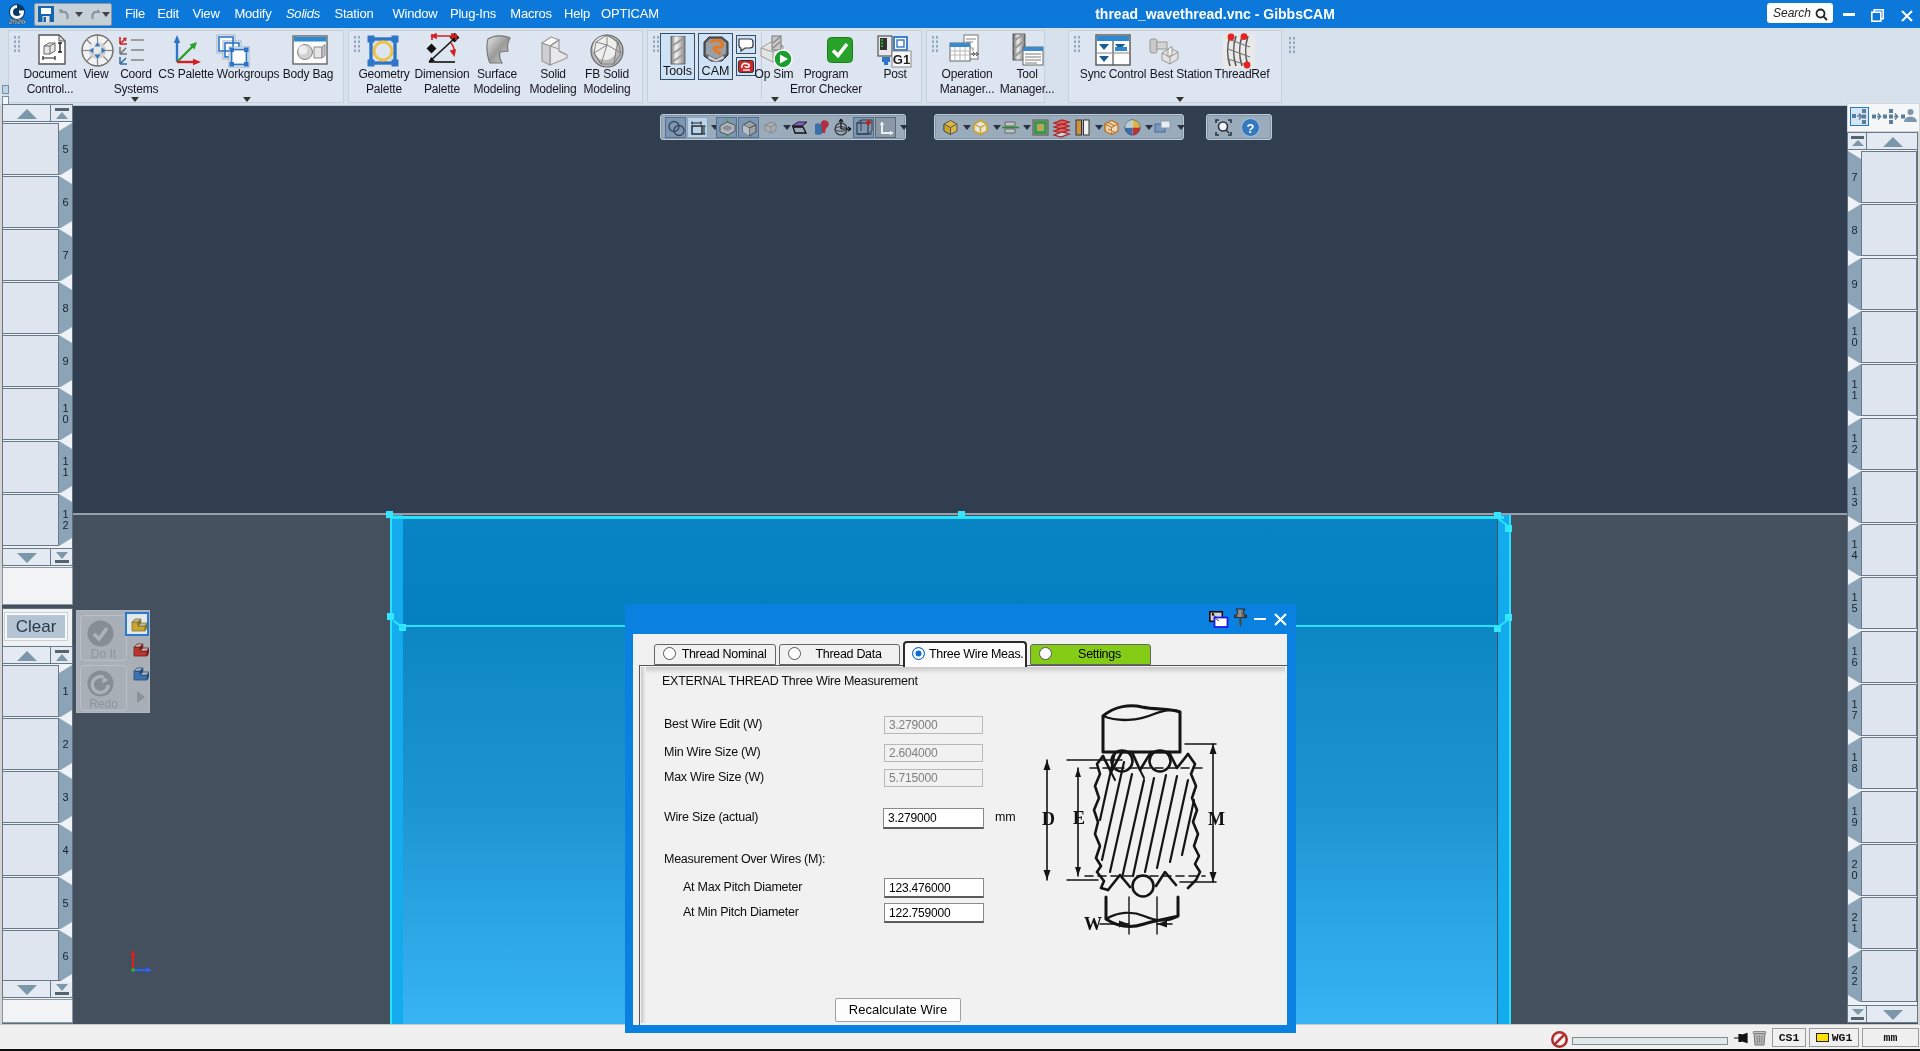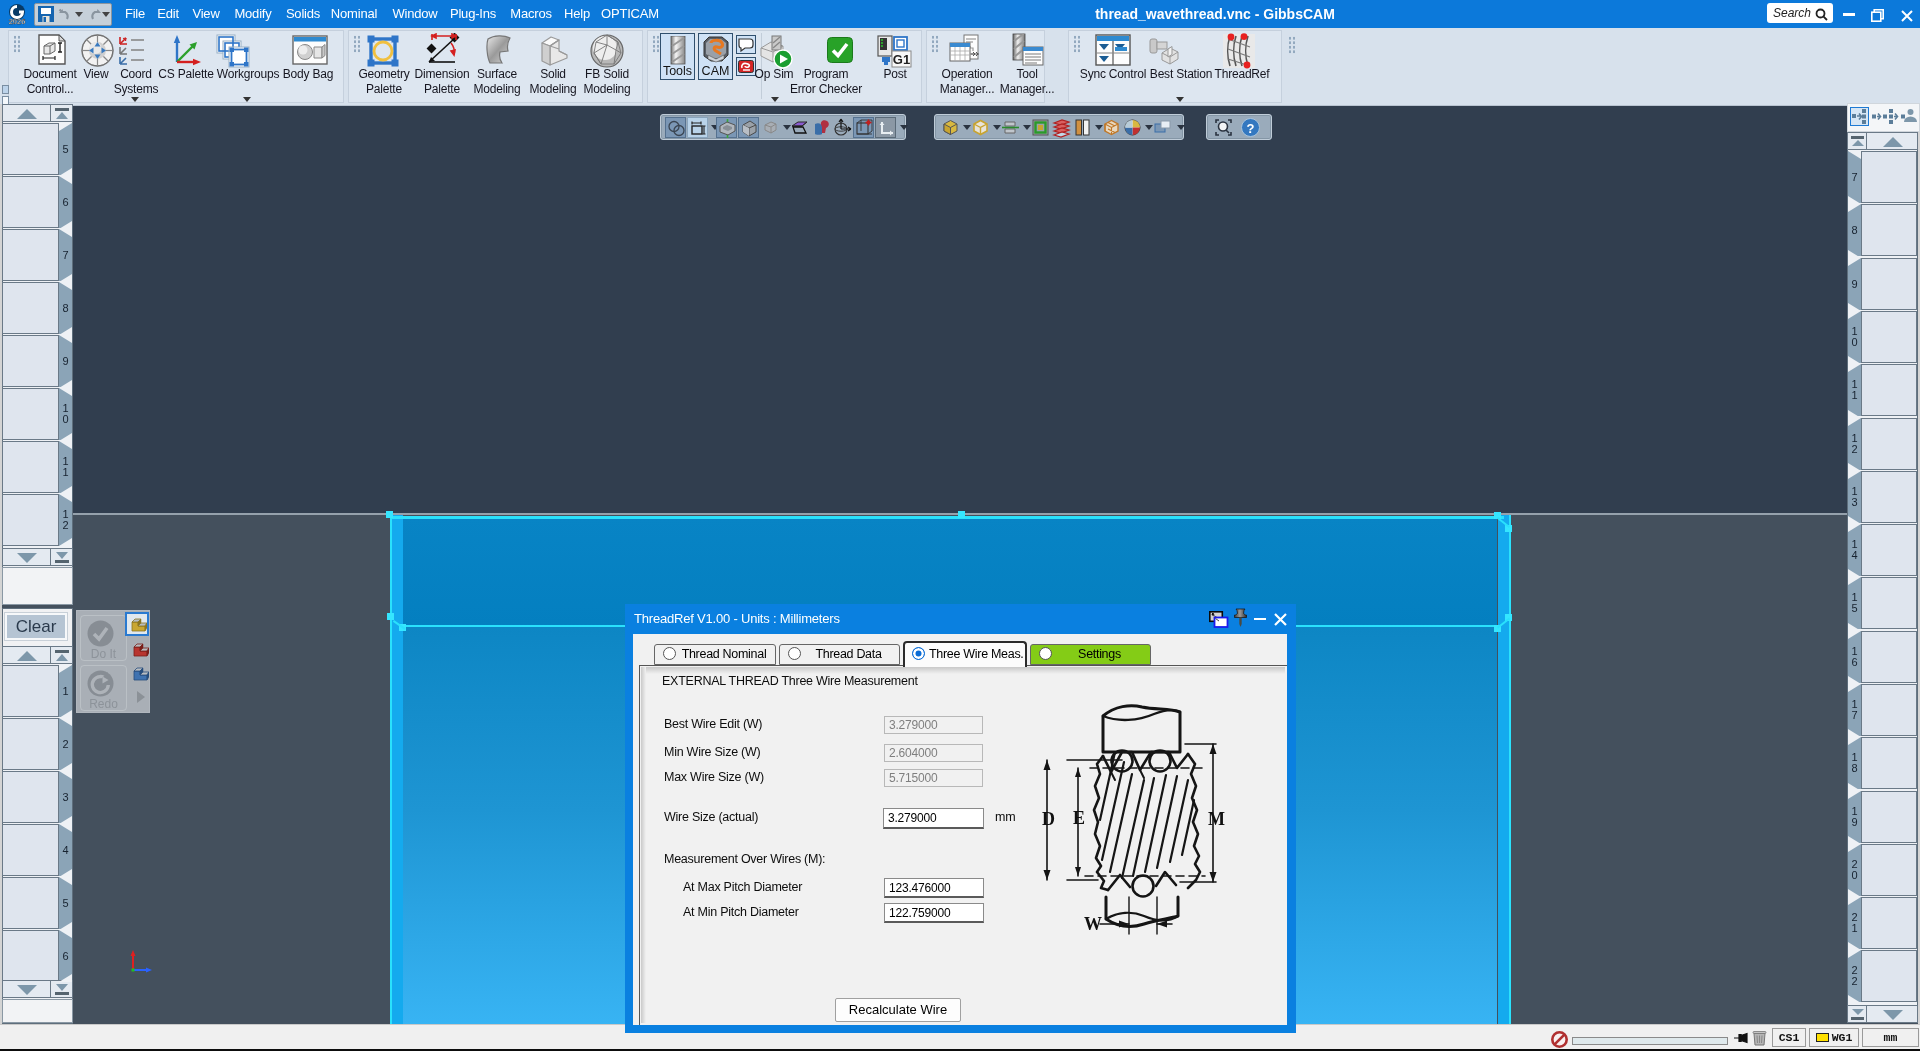--- a/index.html
+++ b/index.html
@@ -78,22 +78,22 @@
   <div class="abs" style="left:86px;top:6px;width:16px;height:16px;"><svg width="16" height="16" viewBox="0 0 16 16">
           <path d="M12 6 L9 6 A5 5 0 0 0 7 13" stroke="#8a959f" stroke-width="2.2" fill="none"></path>
           <path d="M15 7 L11.5 3 L10.5 7 Z" fill="#8a959f"></path>
         </svg></div>
   <div class="dd abs" style="left:102px;top:12px;border-top-color:#444;"></div>
   <div id="menus">
         <span style="position:absolute;left:135px;top:6px;transform:translateX(-50%);white-space:nowrap;">File</span>
         <span style="position:absolute;left:168px;top:6px;transform:translateX(-50%);white-space:nowrap;">Edit</span>
         <span style="position:absolute;left:206px;top:6px;transform:translateX(-50%);white-space:nowrap;">View</span>
         <span style="position:absolute;left:253px;top:6px;transform:translateX(-50%);white-space:nowrap;">Modify</span>
-        <span style="position:absolute;left:303px;top:6px;transform:translateX(-50%);white-space:nowrap;">Solids</span>
-        <span style="position:absolute;left:354px;top:6px;transform:translateX(-50%);white-space:nowrap;">Nominal</span>
+        <span style="position:absolute;left:303px;top:6px;transform:translateX(-50%);white-space:nowrap;font-style:italic;">Solids</span>
+        <span style="position:absolute;left:354px;top:6px;transform:translateX(-50%);white-space:nowrap;">Station</span>
         <span style="position:absolute;left:415px;top:6px;transform:translateX(-50%);white-space:nowrap;">Window</span>
         <span style="position:absolute;left:473px;top:6px;transform:translateX(-50%);white-space:nowrap;">Plug-Ins</span>
         <span style="position:absolute;left:531px;top:6px;transform:translateX(-50%);white-space:nowrap;">Macros</span>
         <span style="position:absolute;left:577px;top:6px;transform:translateX(-50%);white-space:nowrap;">Help</span>
         <span style="position:absolute;left:630px;top:6px;transform:translateX(-50%);white-space:nowrap;">OPTICAM</span>
       </div>
   <div id="apptitle">thread_wavethread.vnc - GibbsCAM</div>
   <div id="searchbox">Search</div>
   <div class="abs" style="left:1815px;top:7px;width:13px;height:13px;"><svg width="13" height="13" viewBox="0 0 13 13">
           <circle cx="5.5" cy="5.5" r="4" stroke="#222" stroke-width="1.8" fill="none"></circle>
@@ -864,21 +864,20 @@
           <line x1="8.5" y1="6.5" x2="8.5" y2="14"></line>
           <line x1="11" y1="6.5" x2="10.5" y2="14"></line>
         </g>
       </svg>
 <div class="sbox" style="left:1772px;width:34px;line-height:17px;">CS1</div>
 <div class="sbox" style="left:1809px;width:50px;line-height:17px;"><span style="display:inline-block;width:13px;height:9px;background:#ffe000;border:1.5px solid #222;vertical-align:-1px;margin-right:3px;"></span>WG1</div>
 <div class="sbox" style="left:1862px;width:57px;line-height:17px;">mm</div>
 </div>
 
 <div id="dialog">
-  <div id="dlgtitle">ThreadRef V1.00 - Units : Millimeters</div>
 <svg class="abs" style="left:584px;top:7px;" width="20" height="17" viewBox="0 0 20 17">
         <rect x="0.8" y="0.8" width="12.5" height="9.5" fill="#d4d4d4" stroke="#0a0a0a" stroke-width="1.6"></rect>
         <path d="M3 3 l2 1.5 M3 3 l1.8 0" stroke="#111" stroke-width="1.8"></path>
         <path d="M4 4 L12 9" stroke="#555" stroke-width="1"></path>
         <rect x="5.5" y="6.5" width="13" height="9.5" fill="#fff" stroke="#1a1aee" stroke-width="1.8"></rect>
         <path d="M6.5 7.5 L10 10" stroke="#444" stroke-width="1"></path>
       </svg>
 <svg class="abs" style="left:608px;top:4px;" width="15" height="21" viewBox="0 0 15 21">
         <defs>
           <linearGradient id="png" x1="0" x2="1">

